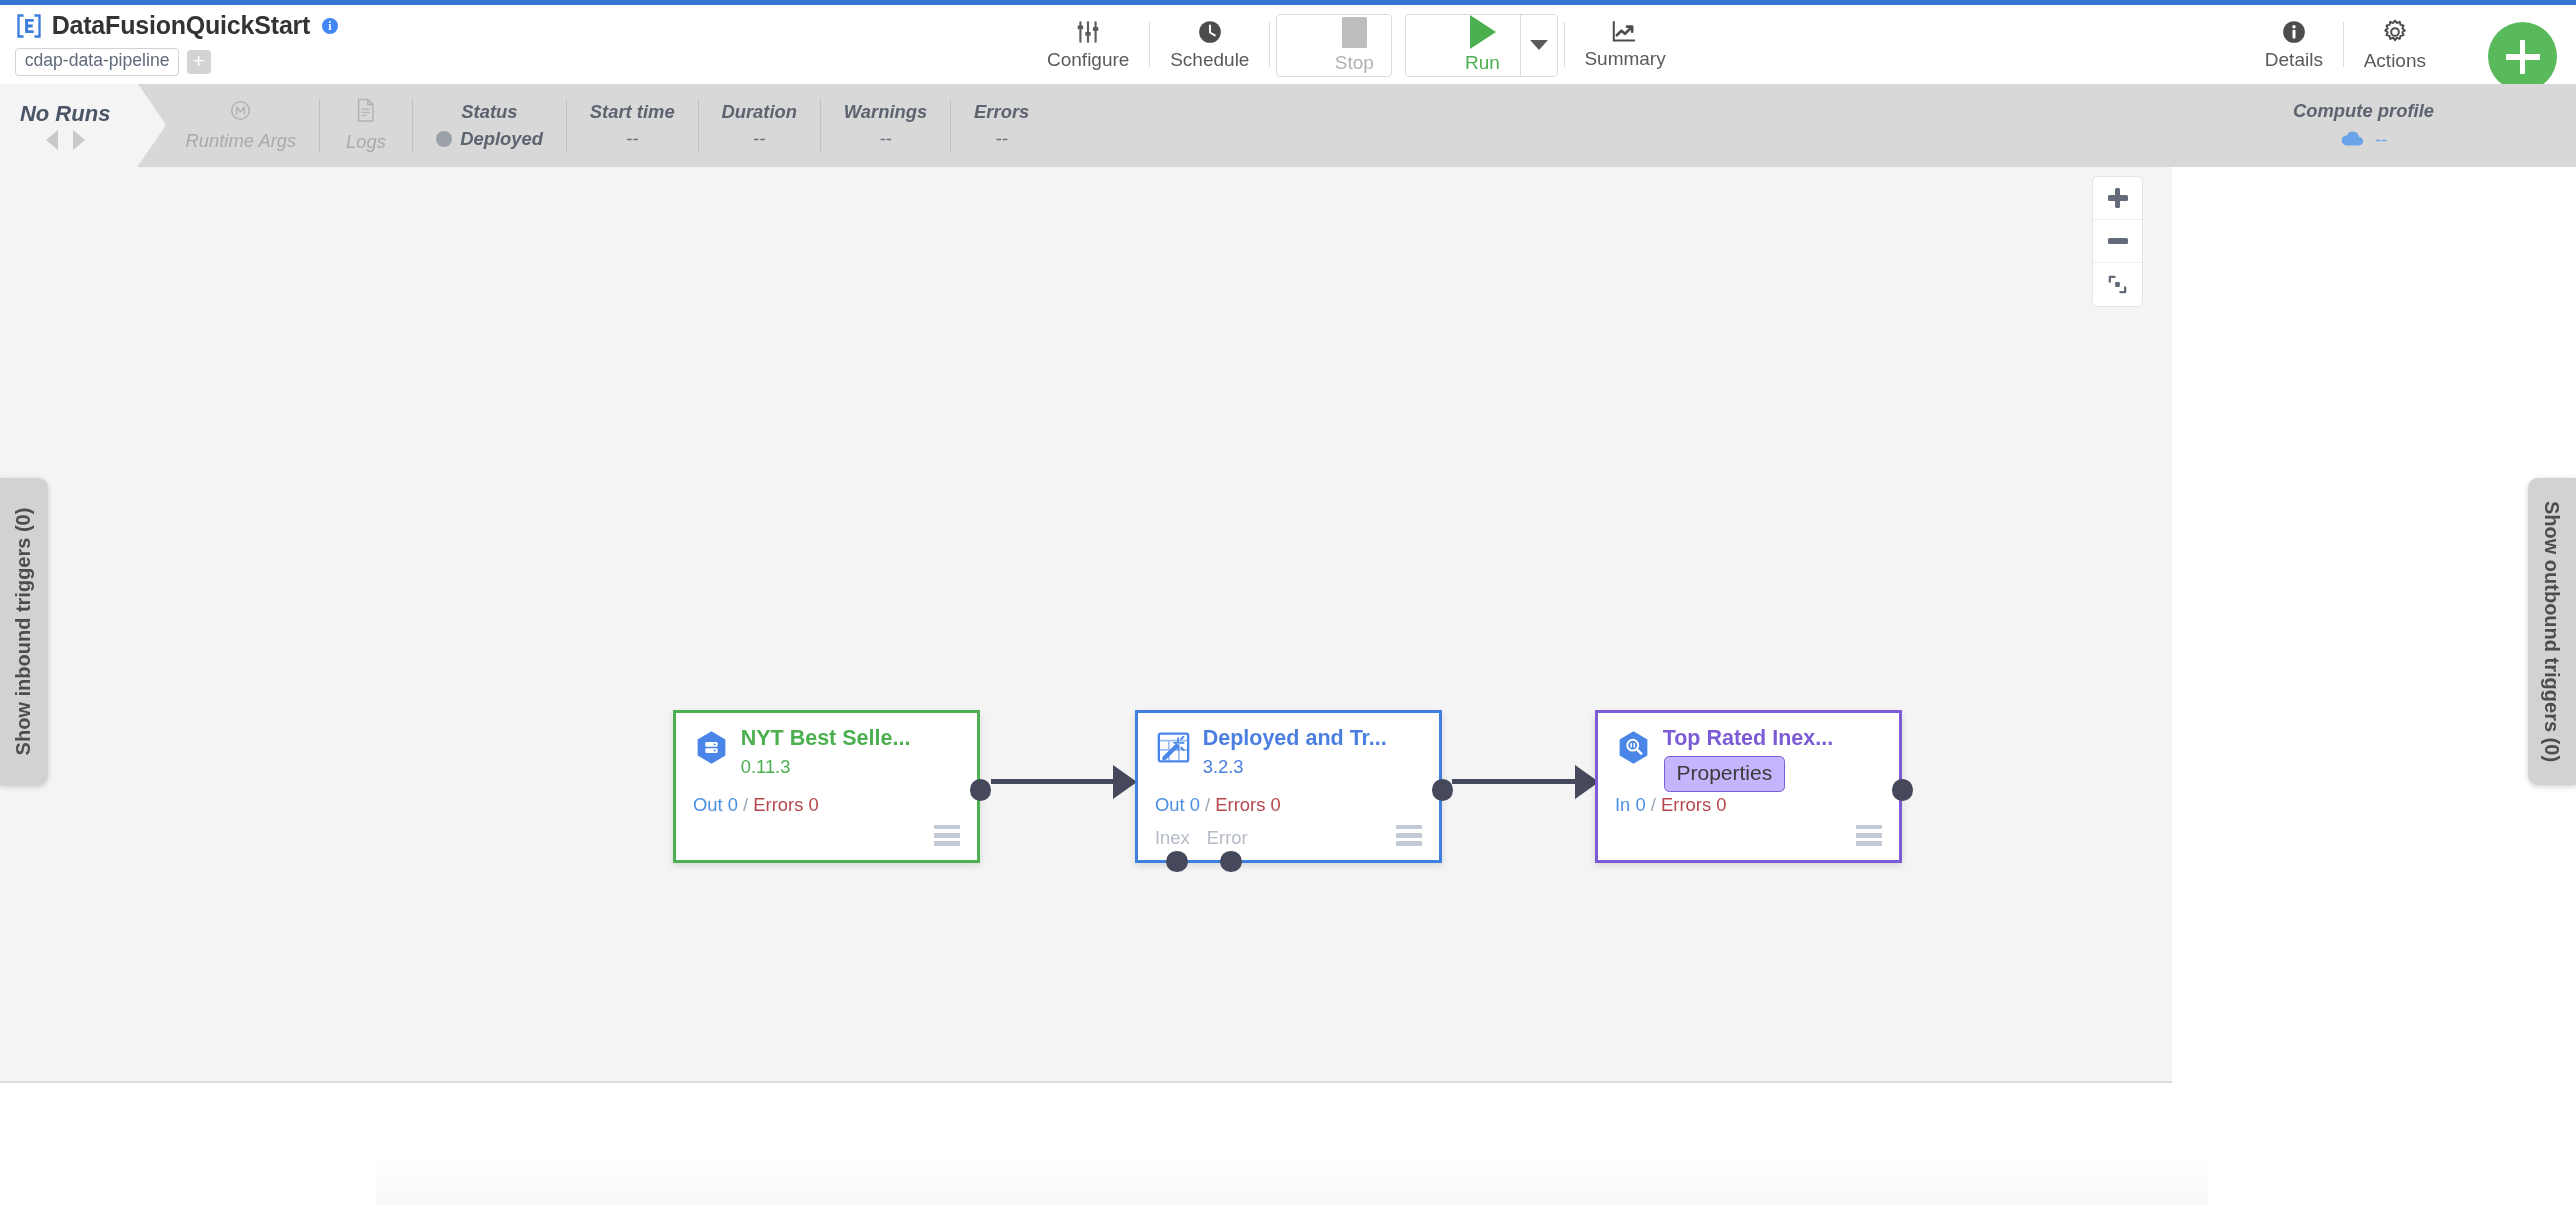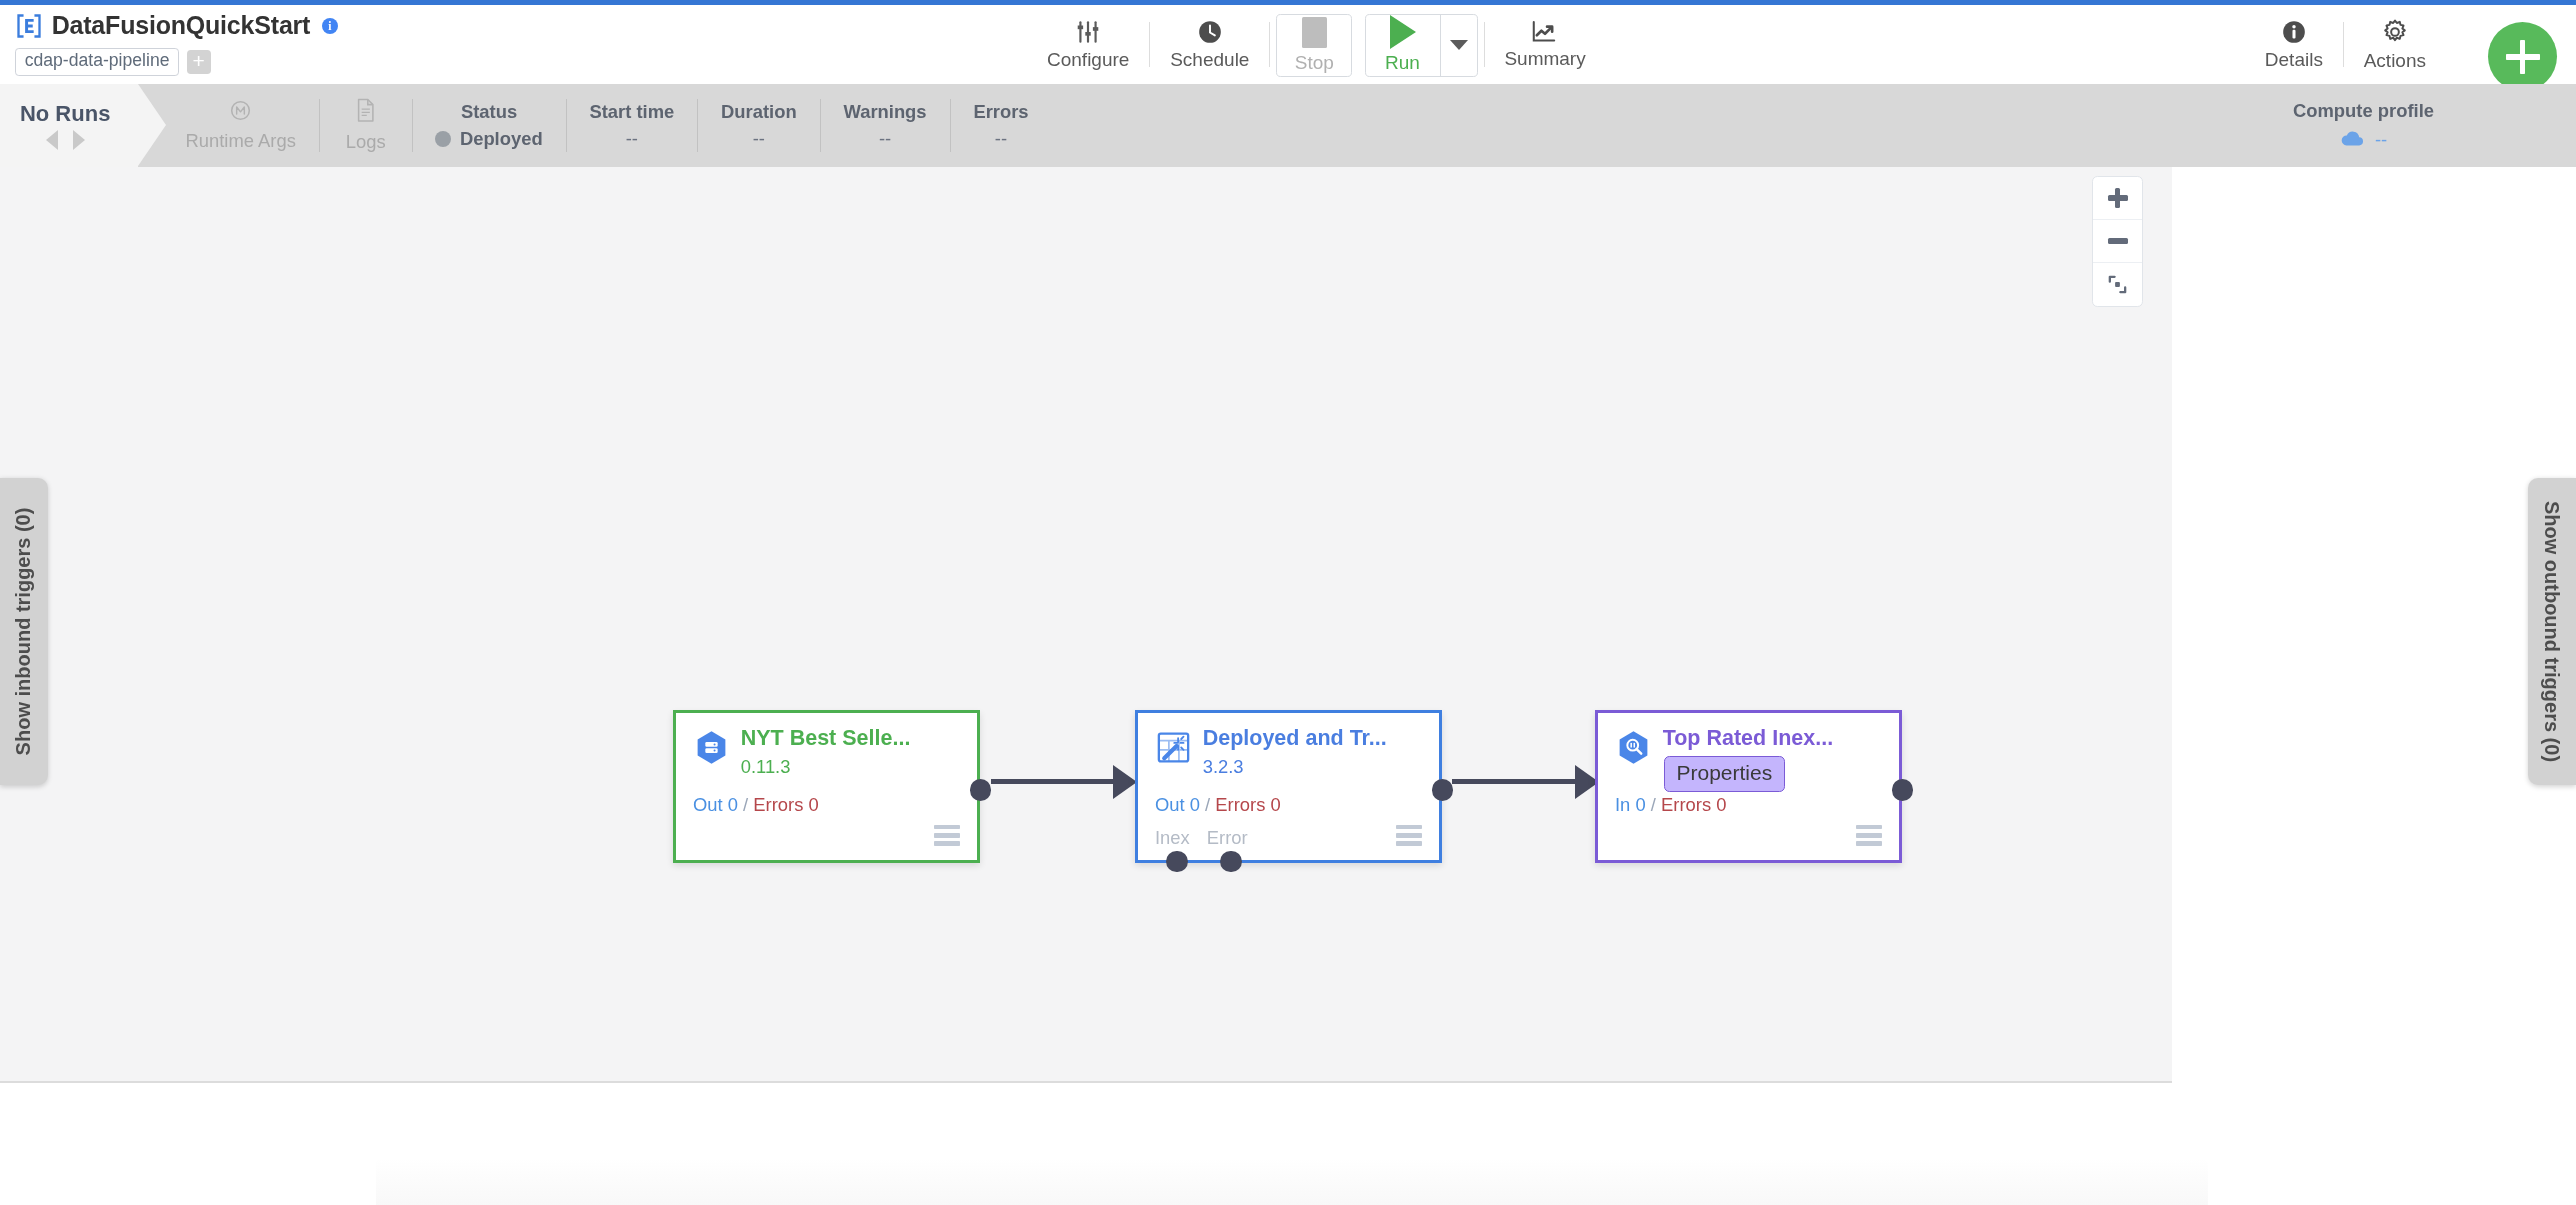--- a/index.html
+++ b/index.html
@@ -73,21 +73,21 @@
   }
   .tb-item .tb-label { font-size: 19px; color: #5a5a5a; }
   .tb-sep {
     width: 0.8px; background: #dddddd; margin: 17px 0;
   }
   .tb-icon { height: 31px; display: flex; align-items: center; justify-content: center; }
 
   .tb-box {
     border: 0.8px solid #d7dbe0; border-radius: 4.6px;
     background: #fff; display: flex; align-items: stretch;
-    margin: 8.4px 6.1px; height: 63px;
+    margin: 8.4px 6.1px; height: 63px; padding-left: 40px;
   }
   .tb-box .tb-item { padding: 0 17px; }
   .tb-box.stop .tb-label { color: #b0b0b0; }
   .tb-box.run .tb-label { color: #4caf50; }
   .tb-caret {
     border-left: 0.8px solid #d7dbe0;
     display: flex; align-items: center; justify-content: center;
     width: 37px;
   }
   .caret-dn {
@@ -116,21 +116,21 @@
     display: flex; align-items: center; justify-content: center;
   }
   .fab .plus-h { position:absolute; width: 34px; height: 5.4px; background:#fff; border-radius:0.8px;}
   .fab .plus-v { position:absolute; width: 5.4px; height: 34px; background:#fff; border-radius:0.8px;}
 
   
   .statusbar {
     position: absolute; top: 84px; left: 0;
     width: 2576px; height: 83px;
     background: #d8d8d8;
-    display: flex; align-items: stretch;
+    display: flex; align-items: stretch; font-style: italic;
   }
   .runs-tab {
     position: relative;
     width: 138px; background: #f4f4f4;
     display: flex; flex-direction: column;
     align-items: center; justify-content: center; gap: 3.1px;
     padding-right: 7.7px;
   }
   .runs-tab::after {
     content: ""; position: absolute; right: -28px; top: 0;

